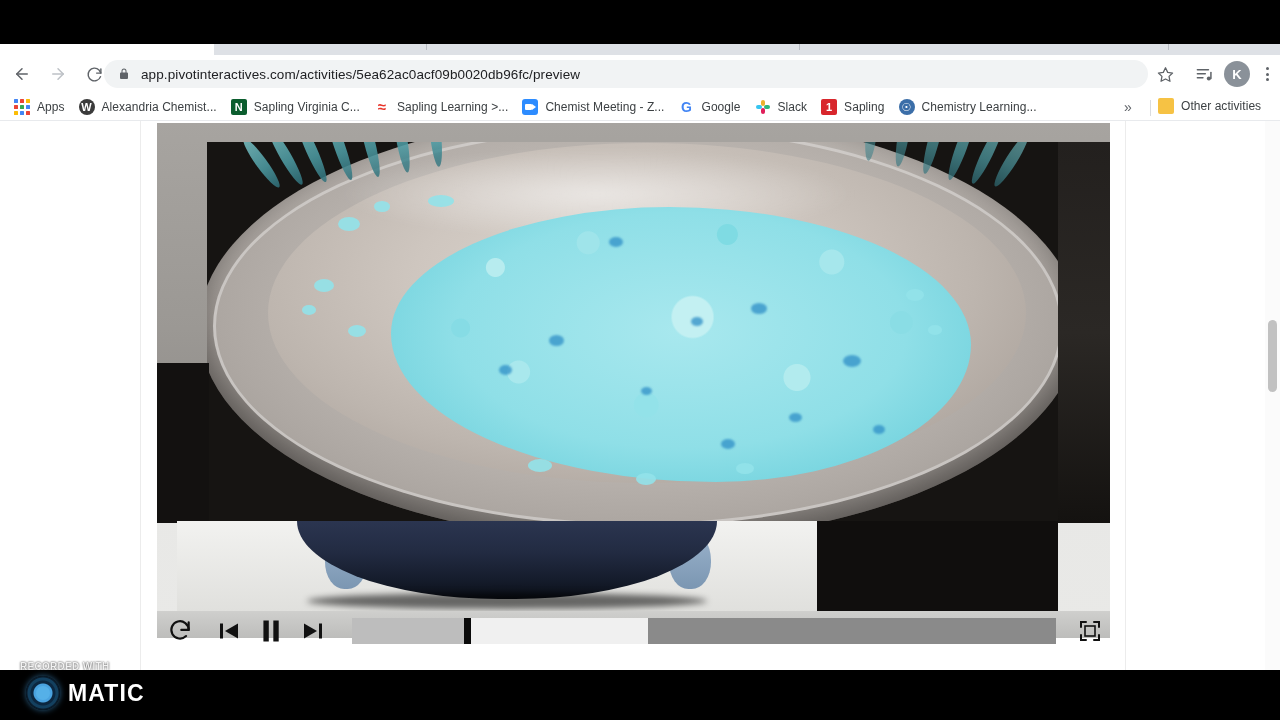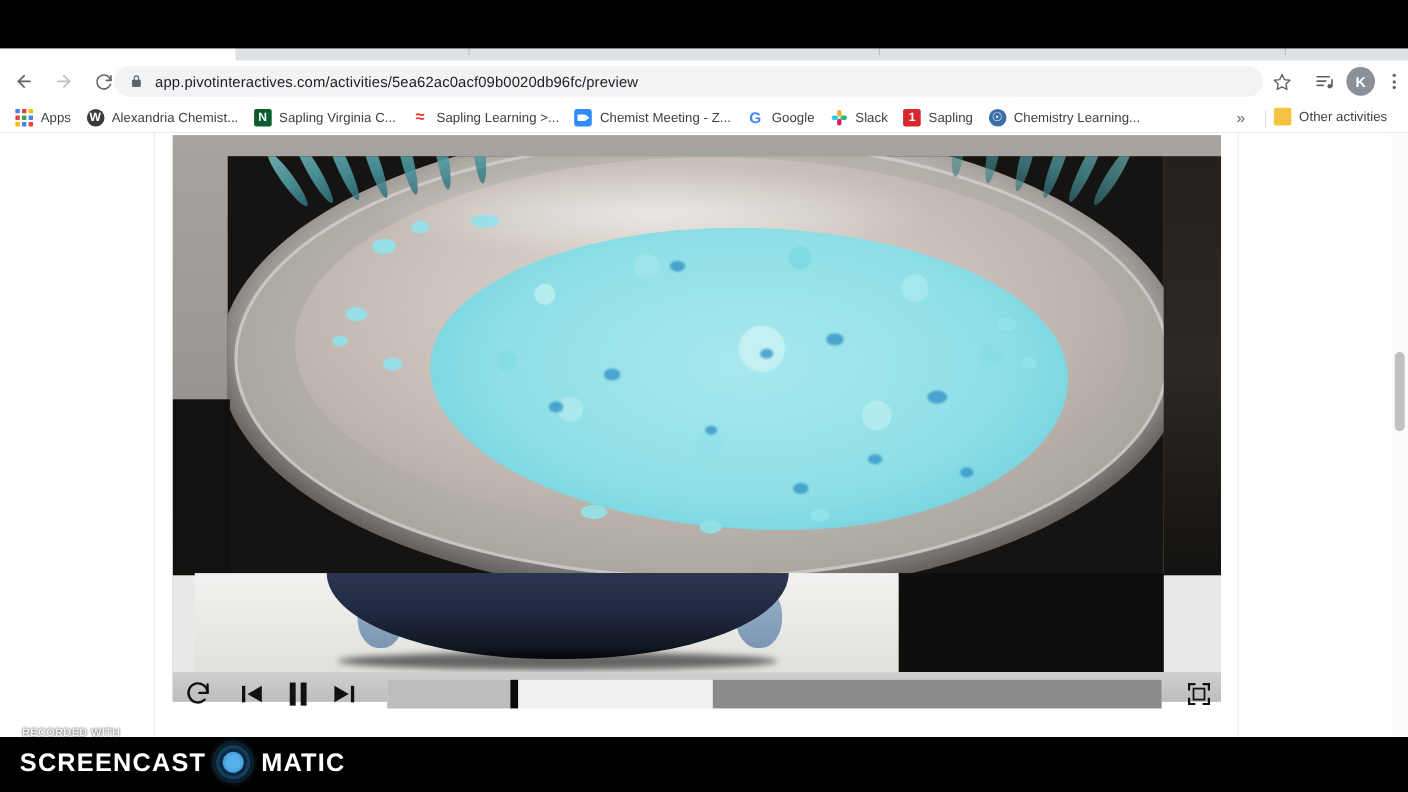--- a/index.html
+++ b/index.html
@@ -429,20 +429,19 @@
 
     <div class="scrollbar"></div>
     <div class="scroll-thumb"></div>
   </div>
 
   <div class="letterbox-top"></div>
   <div class="letterbox-bottom"></div>
 
   <div class="recorded-with">RECORDED WITH</div>
   <div class="som">
-    <span class="som-txt">SCREENCAST</span>
     <span class="som-logo">
       <span class="som-dot"></span>
     </span>
     <span class="som-txt">MATIC</span>
   </div>
 
 </div>
 
 </body></html>

